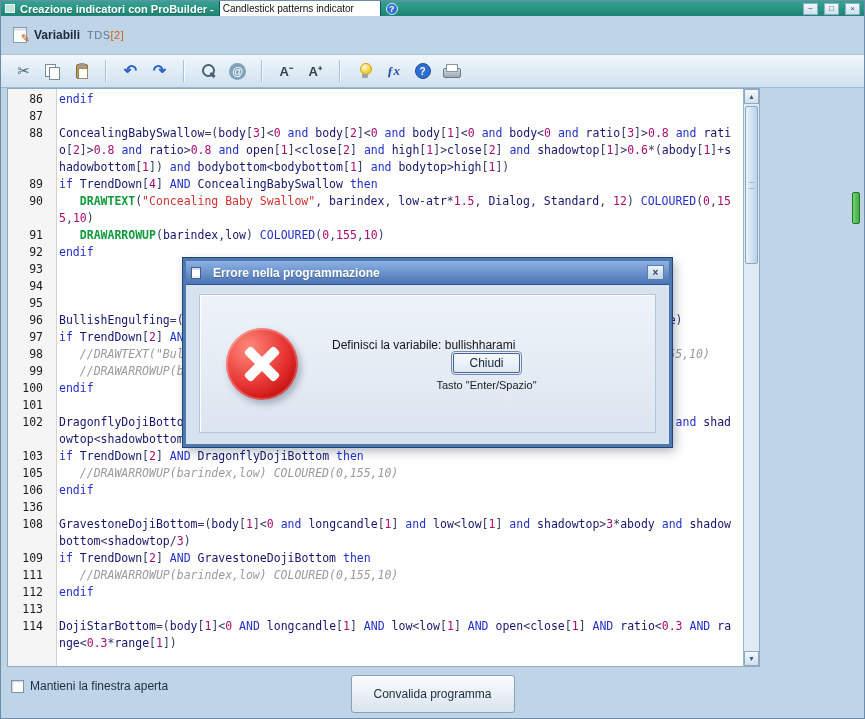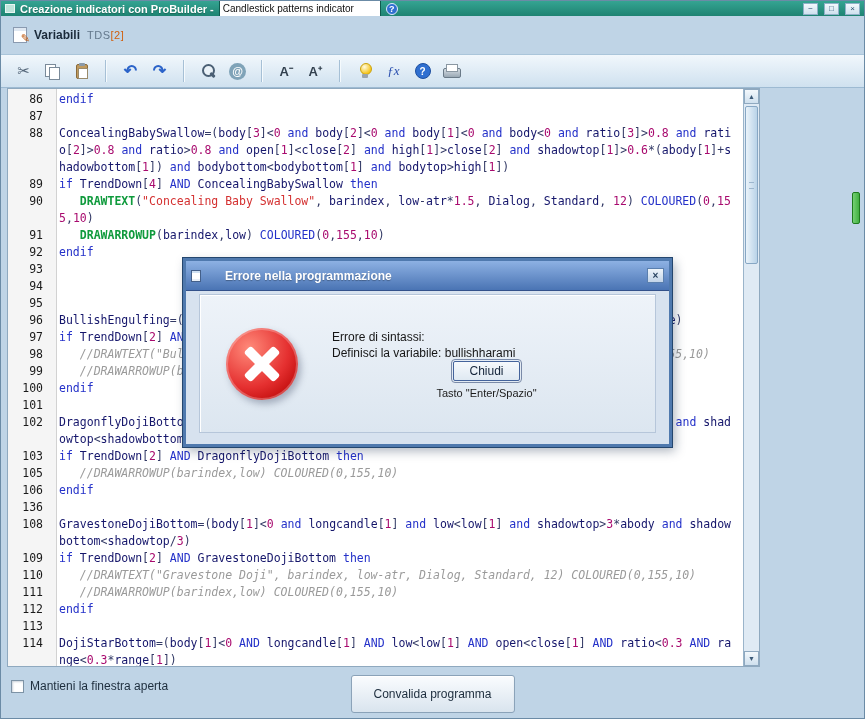--- a/index.html
+++ b/index.html
@@ -52,21 +52,21 @@
     background:linear-gradient(#f1f7fc,#cfe1ef);
     border-top:1px solid #aac5da; border-bottom:1px solid #9dbad2;
     display:flex; align-items:center; padding:0 10px; gap:4px;
   }
   .tb-btn{ width:25px; height:25px; display:flex; align-items:center; justify-content:center; border-radius:2px; cursor:pointer; }
   .tb-sep{ width:0; height:22px; border-left:1px solid #a6c0d6; border-right:1px solid #f5fafd; margin:0 7px; }
   .ic-cut{ font-size:15px; color:#55677a; }
   .ic-undo,.ic-redo{ font-size:16px; font-weight:bold; color:#2b63c9; line-height:1; }
   .ic-at{ width:17px; height:17px; border-radius:50%; background:#7fa3b8; color:#fff; font-size:11px; font-weight:bold; display:flex; align-items:center; justify-content:center; }
   .ic-font{ font-size:13px; font-weight:bold; color:#33414f; }
-  .ic-fx{ font-size:13px; font-style:italic; font-weight:normal; color:#2a4fae; font-family:"Liberation Serif",serif;text-align:center; }
+  .ic-fx{ font-size:13px; font-style:italic; font-weight:bold; color:#2a4fae; font-family:"Liberation Serif",serif;text-align:center; }
   .ic-help{ width:16px; height:16px; border-radius:50%; background:#2f6fd0; border:1px solid #1d4fa0; color:#fff; font-size:10px; font-weight:bold; display:flex; align-items:center; justify-content:center; }
   .ic-copy{ width:15px; height:15px; position:relative; }
   .ic-copy::before,.ic-copy::after{ content:""; position:absolute; width:9px; height:11px; background:#fff; border:1px solid #7a8a99; }
   .ic-copy::before{ left:0; top:0; }
   .ic-copy::after{ left:4px; top:3px; }
   .ic-paste{ width:12px; height:15px; position:relative; background:#c09a5e; border:1px solid #8a6a3a; border-radius:2px; }
   .ic-paste::before{ content:""; position:absolute; left:1px; top:3px; width:8px; height:9px; background:#fff; border:1px solid #9a8a6a; }
   .ic-paste::after{ content:""; position:absolute; left:2px; top:-2px; width:6px; height:3px; background:#8a9aa8; border-radius:1px; }
   .ic-search{ width:16px; height:16px; position:relative; }
   .ic-search::before{ content:""; position:absolute; left:1px; top:1px; width:9px; height:9px; border:2px solid #4a5f74; border-radius:50%; background:#eaf2f8; }
@@ -128,22 +128,22 @@
     box-shadow:inset 0 1px 0 #fff;
   }
 
   
   .dialog{
     position:absolute; left:182px; top:257px; width:489px; height:189px;
     border:3px solid #4f79ae; outline:1px solid #24466e; background:#d7e2ef;
     box-shadow:3px 4px 10px rgba(20,40,70,.35); z-index:10;
   }
   .dlg-title{
-    height:30px; background:linear-gradient(var(--dialog-title-top,#8db1e3),var(--dialog-title-bottom,#4a74b4));
-    border-bottom:1px solid #33518a; display:flex; align-items:center; gap:24px; padding:0 5px;
+    height:24px; background:linear-gradient(var(--dialog-title-top,#8db1e3),var(--dialog-title-bottom,#4a74b4));
+    border-bottom:1px solid #33518a; display:flex; align-items:center; gap:12px; padding:0 5px;
   }
   .dlg-doc-ico{ width:10px; height:12px; background:#fff; border:1px solid #44608a;
     box-shadow:inset 0 2px 0 #cfe0f2, inset 0 -2px 0 #e8eef6; }
   .dlg-title-text{ flex:1; color:#fff; font-weight:bold; font-size:12px; text-shadow:0 1px 1px rgba(0,0,0,.3); white-space:nowrap; overflow:hidden; }
   .dlg-close{ width:17px; height:15px; background:linear-gradient(#eef4fa,#c2d4e8); border:1px solid #5a7fae;
     color:#27415f; font-size:10px; font-weight:bold; display:flex; align-items:center; justify-content:center; cursor:pointer; }
   .dlg-body{ position:absolute; top:21px; left:0; right:0; bottom:0; padding:12px 13px 11px; }
   .dlg-panel{
     height:100%; display:flex; align-items:center; gap:34px; padding:6px 14px 6px 26px;
     background:linear-gradient(#eef3f9,#dce6f0); border:1px solid #b6c6da; box-shadow:inset 1px 1px 0 #fff;
@@ -324,24 +324,20 @@
             <span class="line-num">136</span>
             <span class="line-code"></span>
           </div>
           <div class="code-line">
             <span class="line-num">108</span>
             <span class="line-code"><span class="c-id">GravestoneDojiBottom</span><span class="c-op">=(</span><span class="c-id">body</span><span class="c-op">[</span><span class="c-num">1</span><span class="c-op">]&lt;</span><span class="c-num">0</span><span class="c-op"> </span><span class="c-kw">and</span><span class="c-op"> </span><span class="c-id">longcandle</span><span class="c-op">[</span><span class="c-num">1</span><span class="c-op">] </span><span class="c-kw">and</span><span class="c-op"> </span><span class="c-id">low</span><span class="c-op">&lt;</span><span class="c-id">low</span><span class="c-op">[</span><span class="c-num">1</span><span class="c-op">] </span><span class="c-kw">and</span><span class="c-op"> </span><span class="c-id">shadowtop</span><span class="c-op">&gt;</span><span class="c-num">3</span><span class="c-op">*</span><span class="c-id">abody</span><span class="c-op"> </span><span class="c-kw">and</span><span class="c-op"> </span><span class="c-id">shadowbottom</span><span class="c-op">&lt;</span><span class="c-id">shadowtop</span><span class="c-op">/</span><span class="c-num">3</span><span class="c-op">)</span></span>
           </div>
           <div class="code-line">
             <span class="line-num">109</span>
             <span class="line-code"><span class="c-kw">if</span><span class="c-op"> </span><span class="c-id">TrendDown</span><span class="c-op">[</span><span class="c-num">2</span><span class="c-op">] </span><span class="c-kw">AND</span><span class="c-op"> </span><span class="c-id">GravestoneDojiBottom</span><span class="c-op"> </span><span class="c-kw">then</span></span>
-          </div>
-          <div class="code-line">
-            <span class="line-num">110</span>
-            <span class="line-code"><span class="c-com">   //DRAWTEXT("Gravestone Doji", barindex, low-atr, Dialog, Standard, 12) COLOURED(0,155,10)</span></span>
           </div>
           <div class="code-line">
             <span class="line-num">111</span>
             <span class="line-code"><span class="c-com">   //DRAWARROWUP(barindex,low) COLOURED(0,155,10)</span></span>
           </div>
           <div class="code-line">
             <span class="line-num">112</span>
             <span class="line-code"><span class="c-kw">endif</span></span>
           </div>
           <div class="code-line">
@@ -377,21 +373,20 @@
     <div class="dlg-title">
       <span class="dlg-doc-ico"></span>
       <span class="dlg-title-text">Errore nella programmazione</span>
       <span class="dlg-close">×</span>
     </div>
     <div class="dlg-body">
       <div class="dlg-panel">
         <div class="err-icon"></div>
         <div class="dlg-right">
           <div class="dlg-msg">
-            <div>Errore di sintassi:</div>
             <div>Definisci la variabile: bullishharami</div>
           </div>
           <div class="dlg-btn-row">
             <button class="chiudi-btn">Chiudi</button>
           </div>
           <div class="dlg-hint">Tasto "Enter/Spazio"</div>
         </div>
       </div>
     </div>
   </div>

